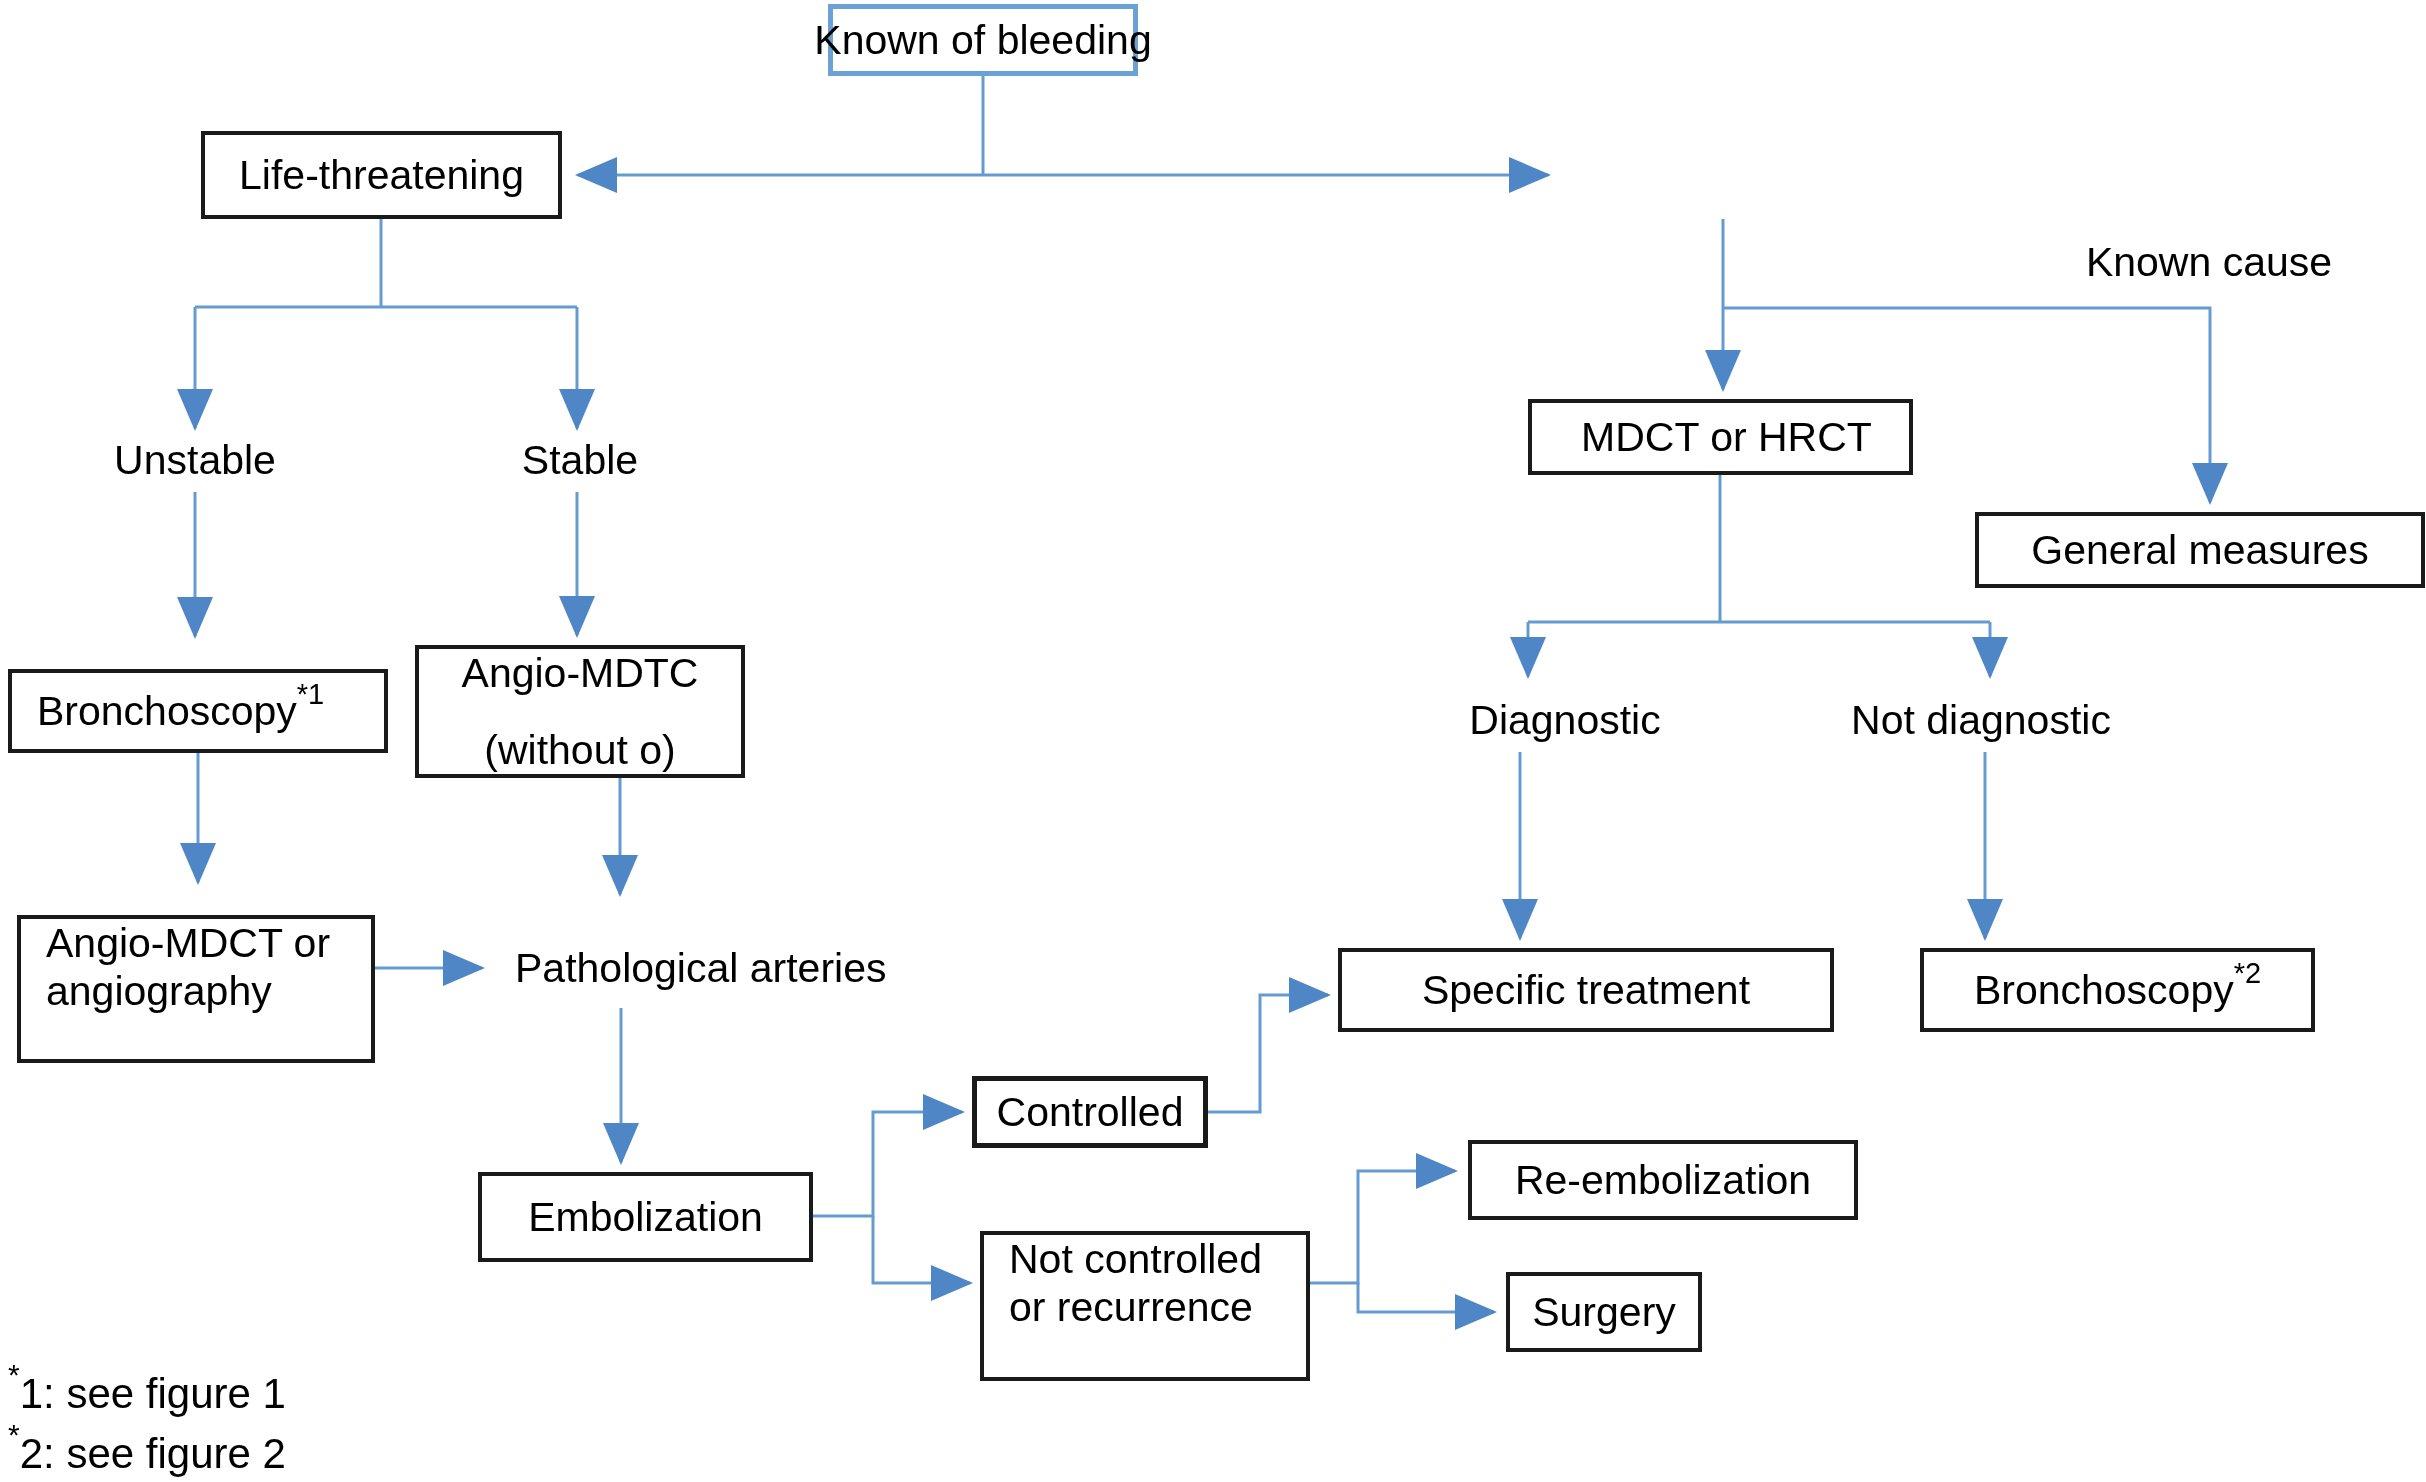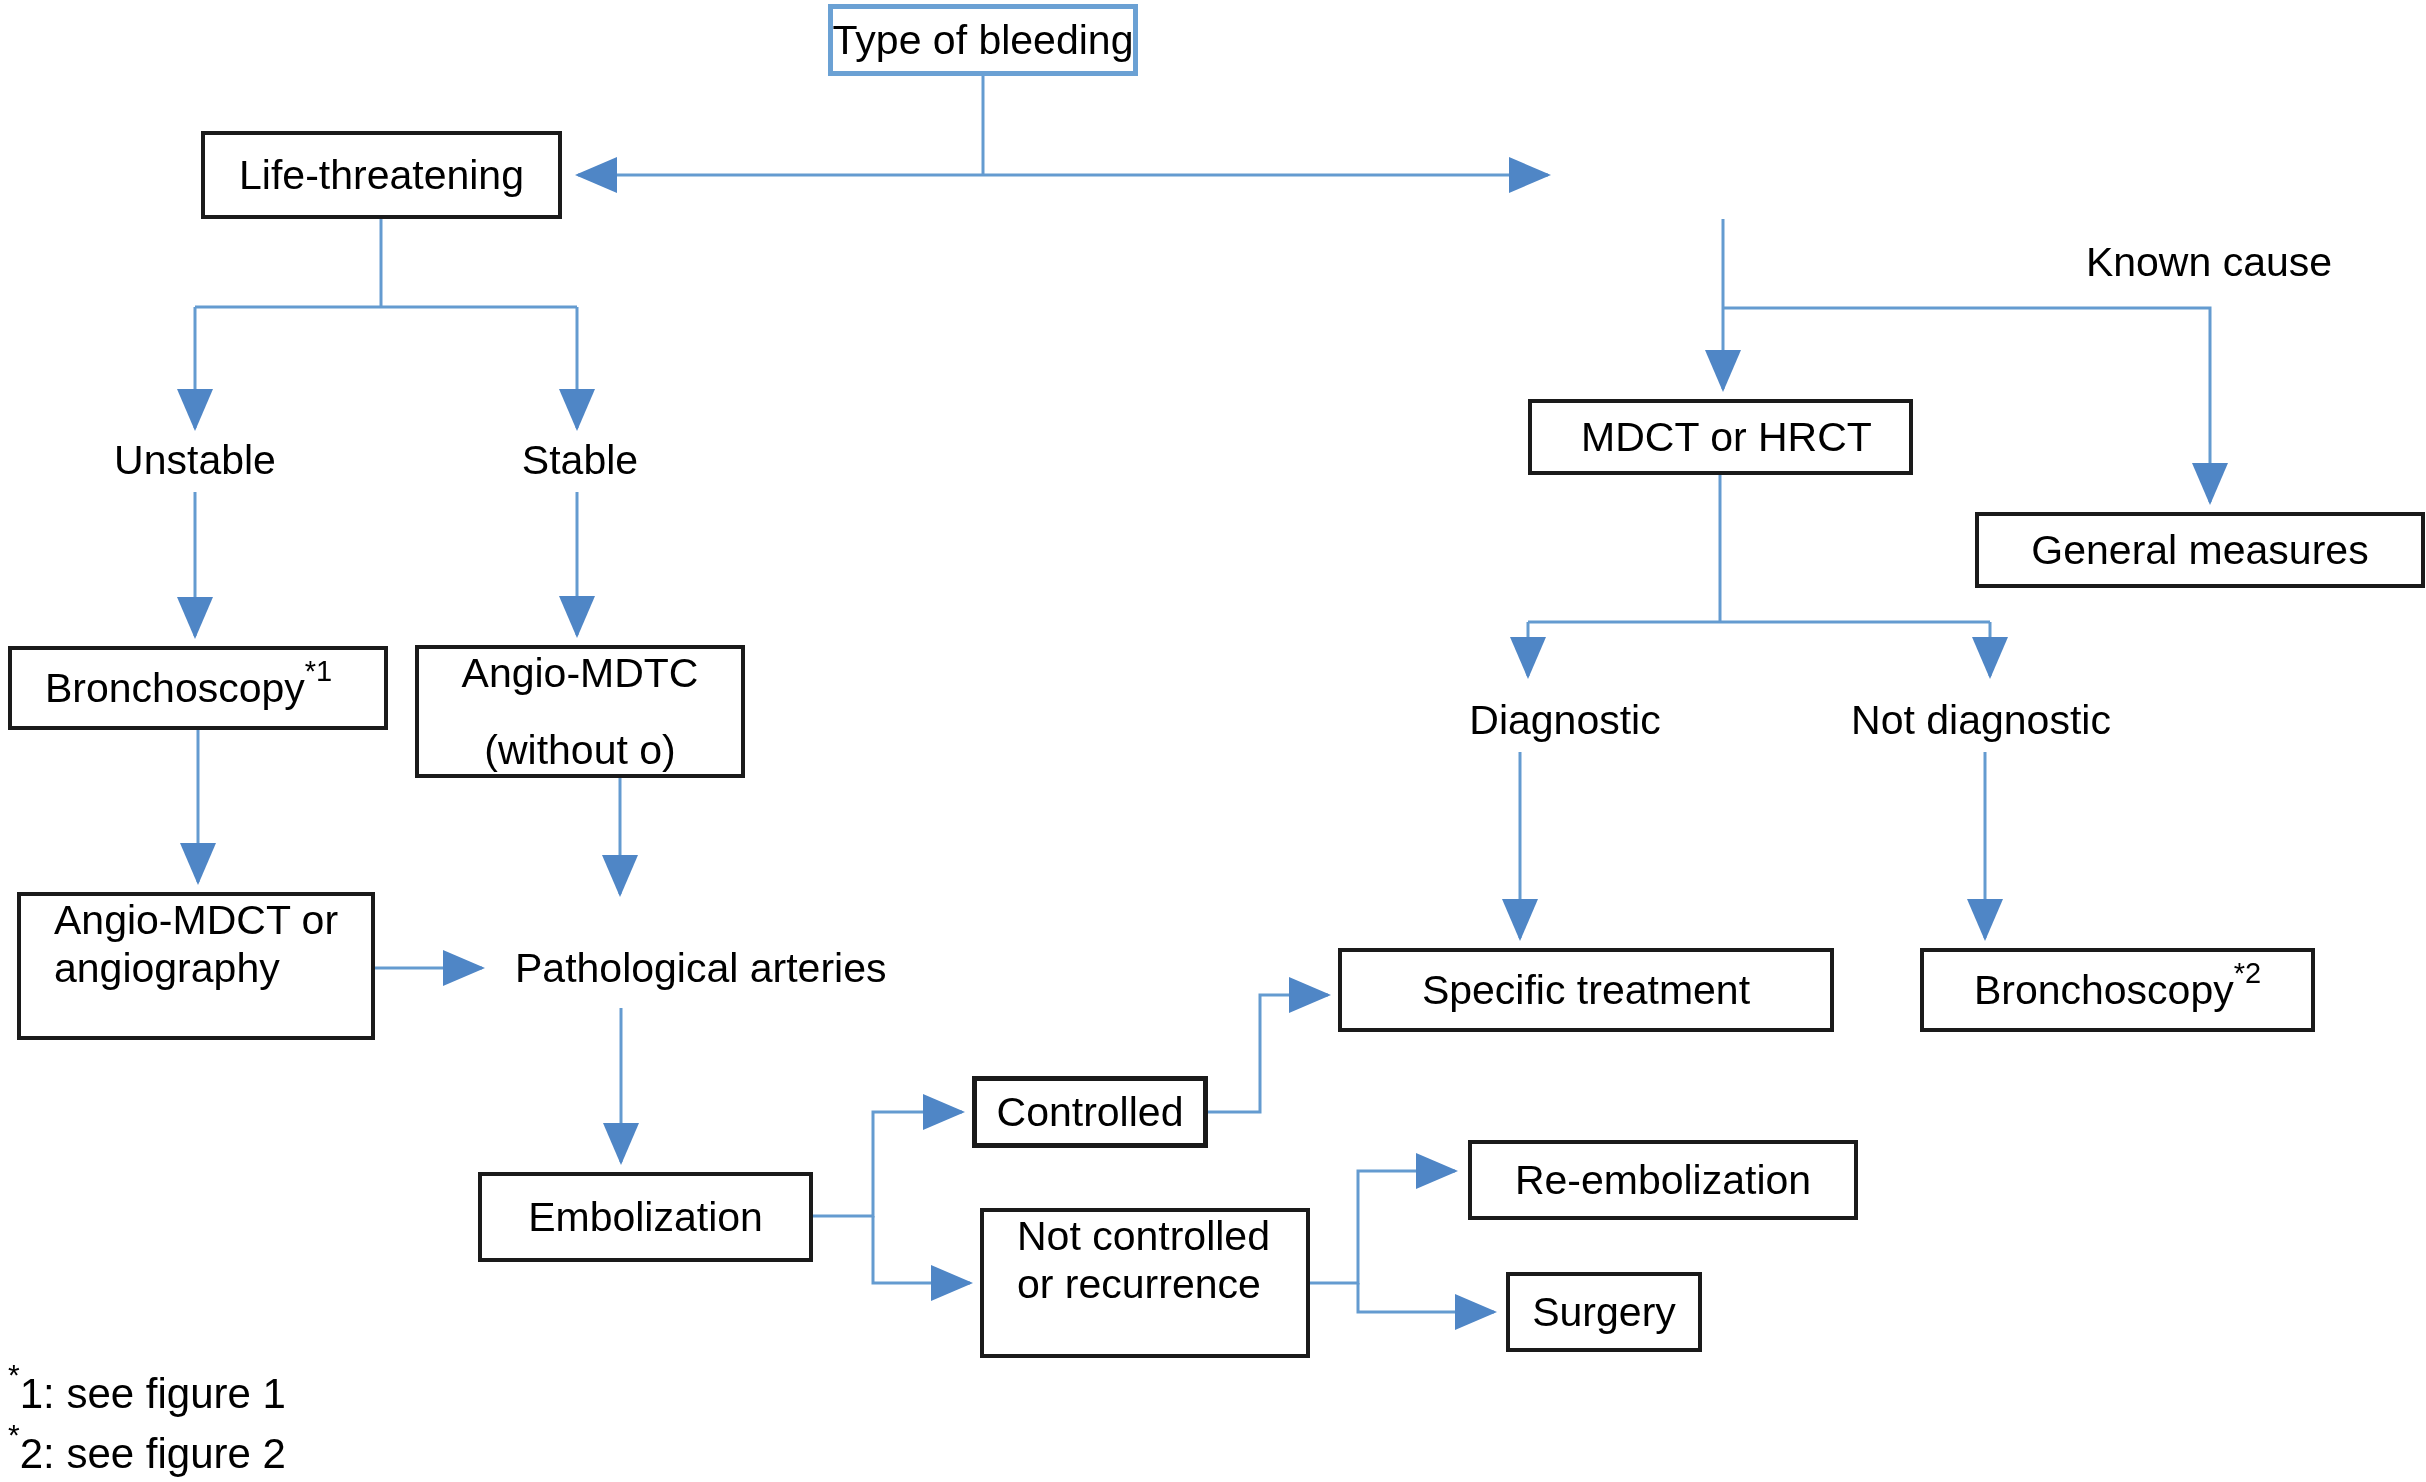--- a/index.html
+++ b/index.html
@@ -19,21 +19,21 @@
   .arrowhead{fill:var(--arrowhead);}
   .node{
     position:absolute;
     background:var(--bg);
     border:4px solid var(--box-border);
     display:flex;align-items:center;justify-content:center;
     font-size:41px;line-height:1.18;white-space:nowrap;
   }
   .node sup{font-size:29px;vertical-align:super;line-height:0;position:relative;top:-6px;}
   .node.two-line{flex-direction:column;justify-content:space-between;}
-  .node.left-align{justify-content:flex-start;padding-left:33px;}
+  .node.left-align{justify-content:flex-start;padding-left:25px;margin-top:23px;}
   .node.two-line.left-align{align-items:flex-start;}
   .node.two-line.centered{align-items:center;}
   .freetext{
     position:absolute;font-size:41px;line-height:1.18;white-space:nowrap;
     display:flex;align-items:flex-start;
   }
   .footnote{position:absolute;font-size:42px;white-space:nowrap;}
   .footnote sup{font-size:30px;vertical-align:super;position:relative;top:-8px;}
 
   
@@ -99,21 +99,21 @@
     <path class="conn" d="M1358,1283 V1312 H1494" marker-end="url(#arrow)"></path>
     <path class="conn" d="M1723,308 H2210 V502" marker-end="url(#arrow)"></path>
     <path class="conn" d="M1723,308 V389" marker-end="url(#arrow)"></path>
     <path class="conn" d="M1528,622 V676" marker-end="url(#arrow)"></path>
     <path class="conn" d="M1990,622 V676" marker-end="url(#arrow)"></path>
     <path class="conn" d="M1520,752 V938" marker-end="url(#arrow)"></path>
     <path class="conn" d="M1985,752 V938" marker-end="url(#arrow)"></path>
   </svg>
 
   <div class="node" id="n-type">
-    <span>Type of bleeding</span>
+    <span>Known of bleeding</span>
   </div>
 
   <div class="node" id="n-life">
     <span>Life-threatening</span>
   </div>
 
 
   <div class="node" id="n-mdct">
     <span>MDCT or HRCT</span>
   </div>

